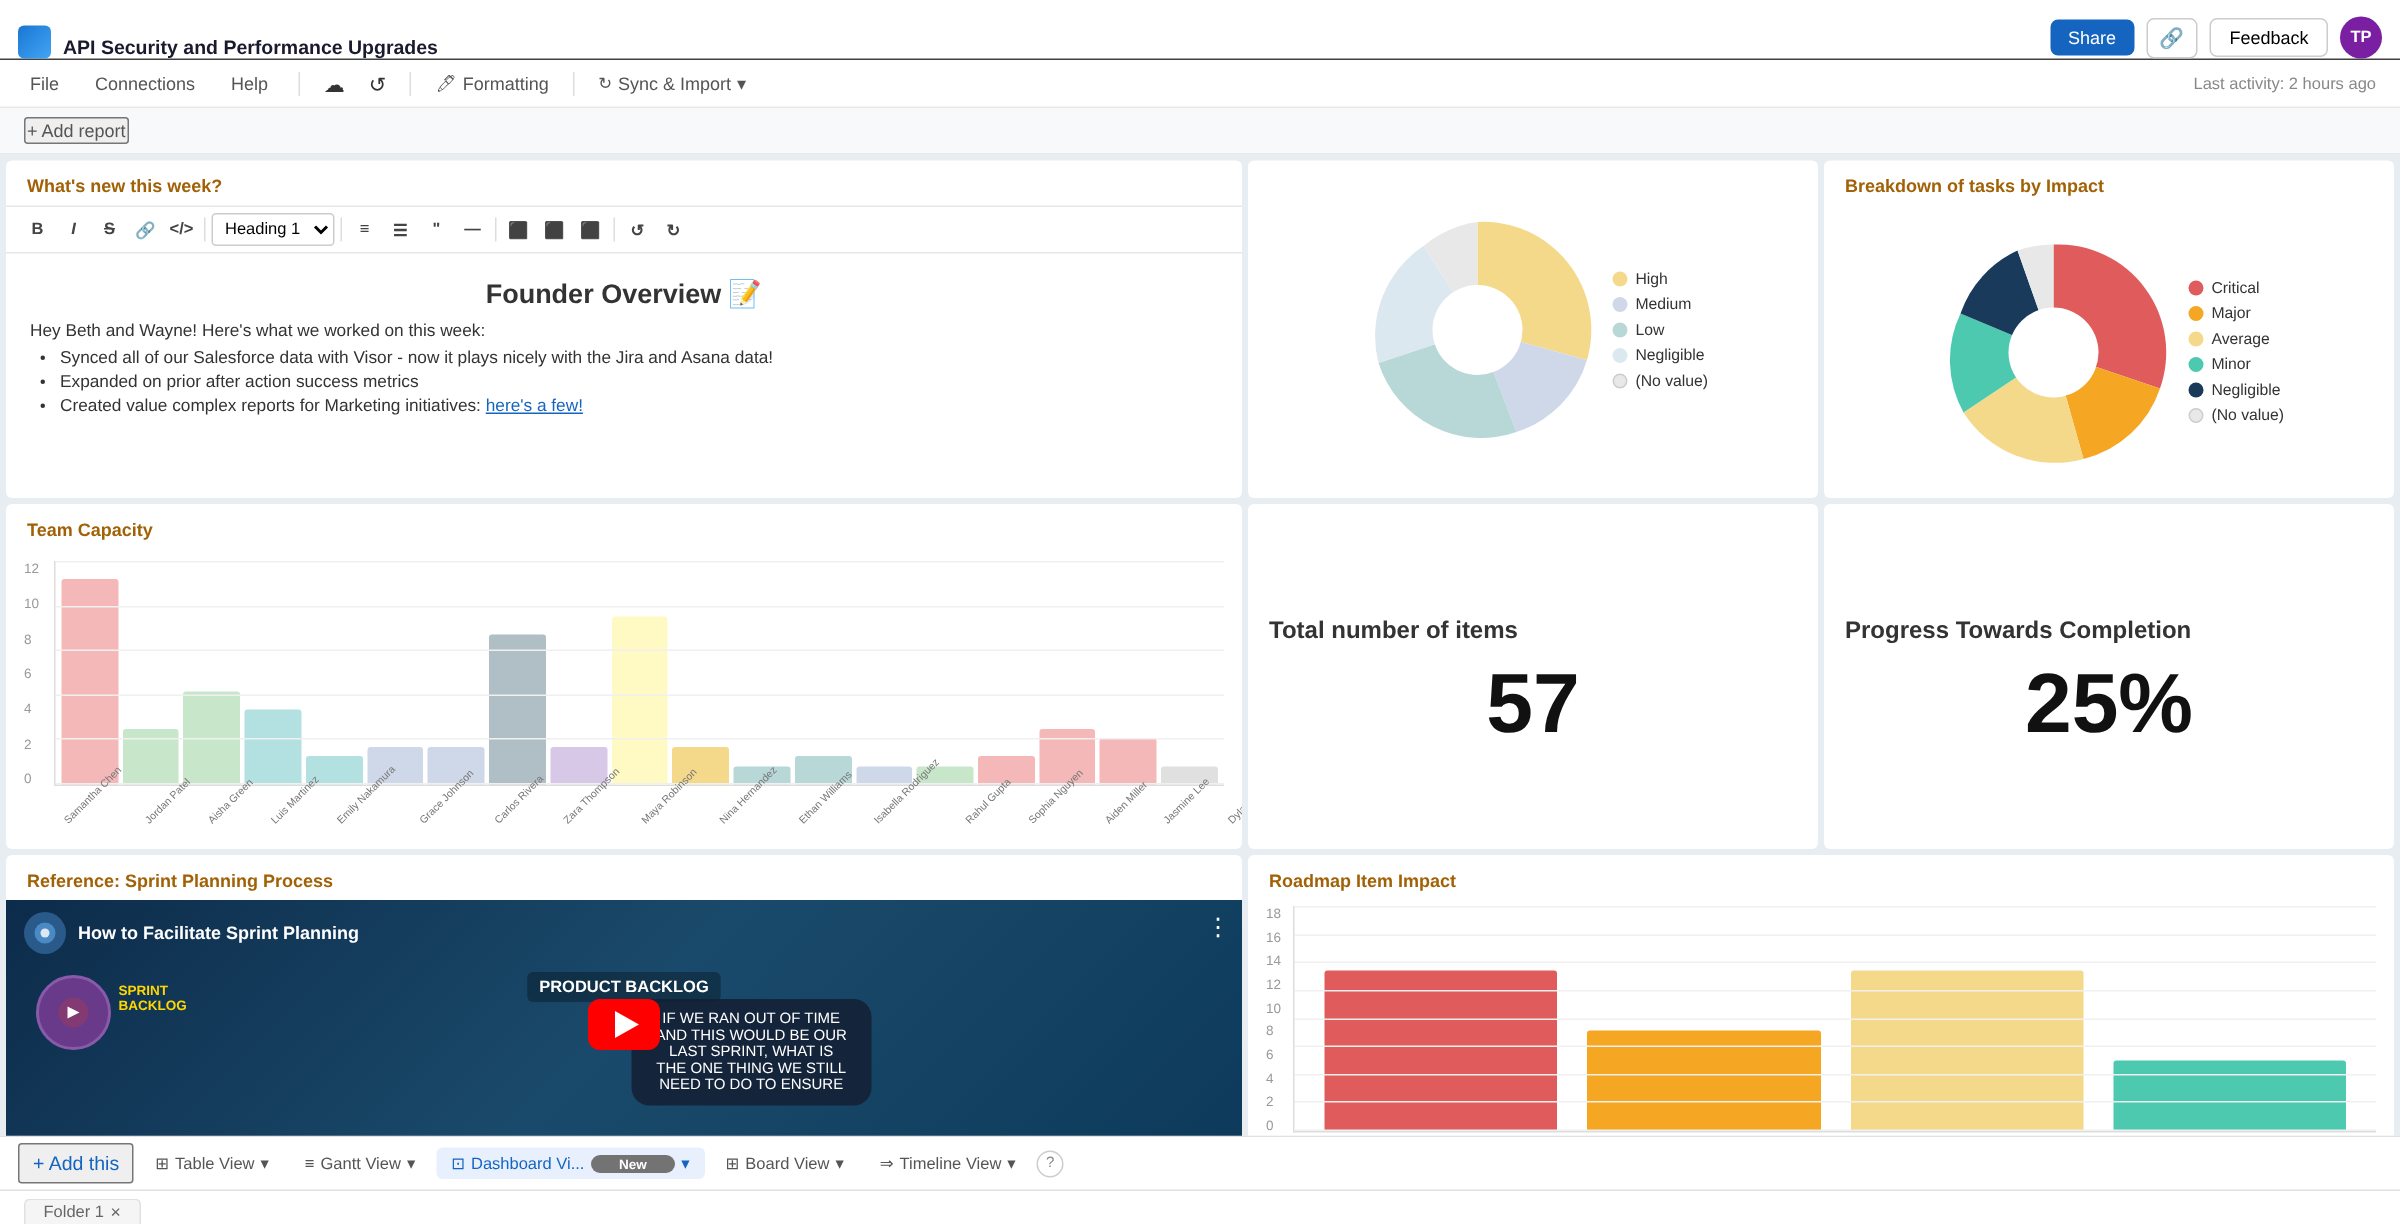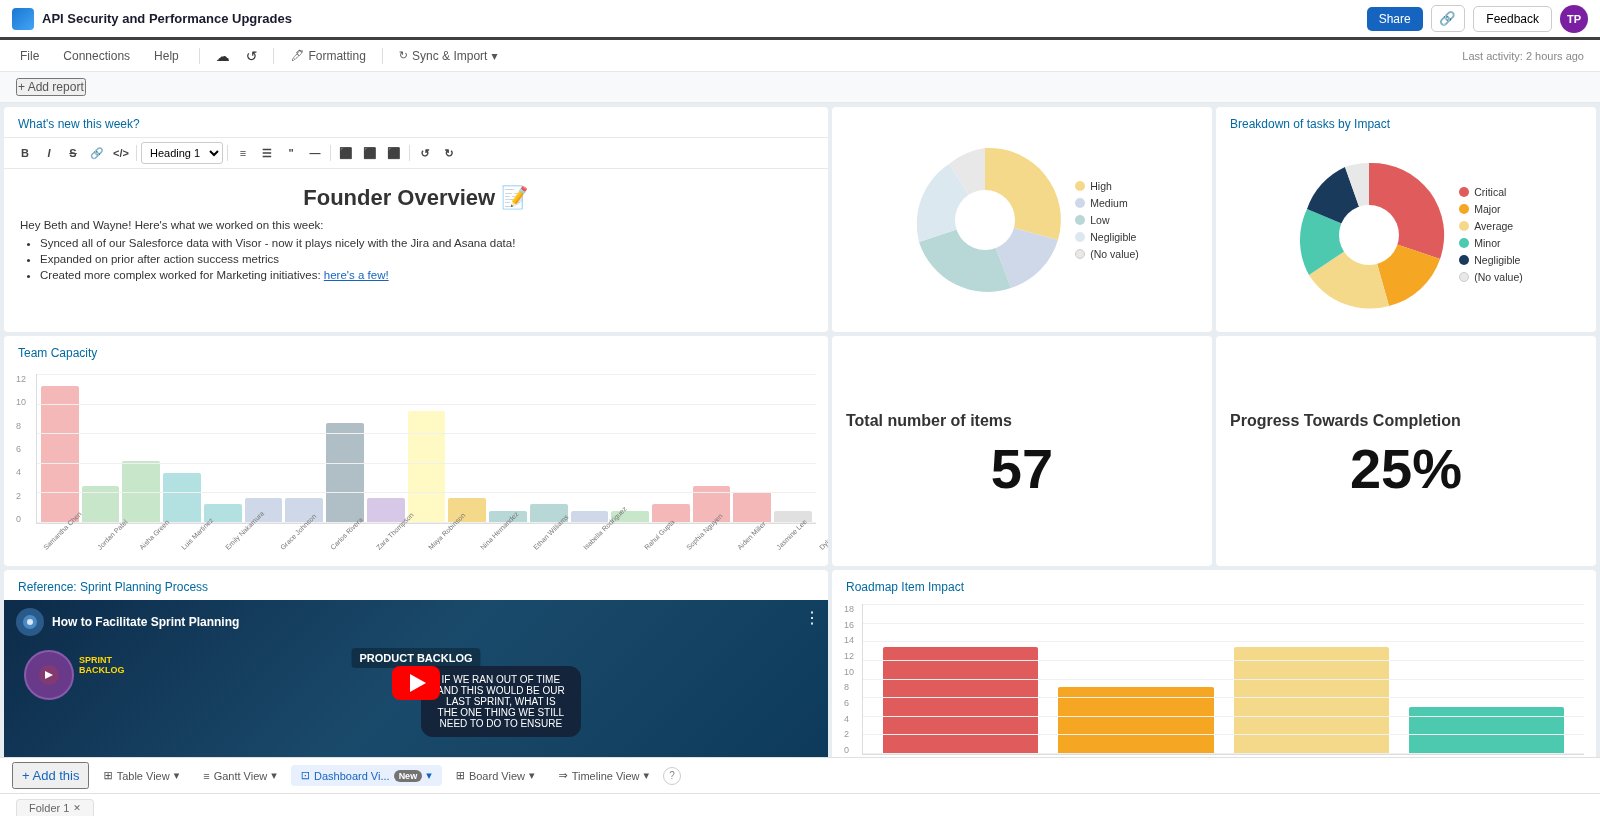--- a/index.html
+++ b/index.html
@@ -1,19 +1,19 @@
 <!DOCTYPE html>
 <html><head>
   <meta charset="utf-8">
   <style>
     * { box-sizing: border-box; margin: 0; padding: 0; }
     body { font-family: -apple-system, BlinkMacSystemFont, 'Segoe UI', sans-serif; background: #f0f4f8; font-size: 12px; color: #333; height: 820px; overflow: hidden; }
 
     
-    .top-bar { display: flex; align-items: center; background: #fff; border-bottom: 3px solid #404040; padding: 0 12px; height: 40px; gap: 8px; }
+    .top-bar { display: flex; align-items: flex-end; background: #fff; border-bottom: 1px solid #404040; padding: 0 12px; height: 40px; gap: 8px; }
     .app-logo { width: 22px; height: 22px; background: linear-gradient(135deg, #1976d2, #42a5f5); border-radius: 4px; flex-shrink: 0; }
     .app-title { font-size: 13px; font-weight: 600; color: #1a1a2e; flex: 1; }
     .top-bar-actions { display: flex; gap: 8px; align-items: center; }
     .btn-share { background: #1565c0; color: #fff; border: none; border-radius: 5px; padding: 5px 12px; font-size: 12px; cursor: pointer; display: flex; align-items: center; gap: 4px; }
     .btn-link { background: #fff; border: 1px solid #ccc; border-radius: 5px; padding: 5px 8px; cursor: pointer; }
     .btn-feedback { background: #fff; border: 1px solid #ccc; border-radius: 5px; padding: 5px 12px; font-size: 12px; cursor: pointer; }
     .avatar { width: 28px; height: 28px; border-radius: 50%; background: #7b1fa2; color: #fff; display: flex; align-items: center; justify-content: center; font-size: 11px; font-weight: 600; }
 
     
     .menu-bar { display: flex; align-items: center; background: #fff; border-bottom: 1px solid #e8e8e8; padding: 0 16px; height: 32px; gap: 16px; font-size: 12px; }
@@ -27,27 +27,27 @@
     .add-report-bar { background: #f8f9fa; border-bottom: 1px solid #e8e8e8; padding: 6px 16px; display: flex; align-items: center; }
     .add-report-btn { color: #555; font-size: 12px; cursor: pointer; display: flex; align-items: center; gap: 4px; }
 
     
     .main-content { display: grid; grid-template-columns: 1fr 380px 380px; grid-template-rows: 225px 230px 195px; gap: 0; height: calc(820px - 40px - 32px - 30px - 36px - 28px); overflow: hidden; background: #e8edf2; gap: 4px; padding: 4px; }
 
     .panel { background: #fff; border-radius: 4px; overflow: hidden; position: relative; }
 
     
     .panel-whats-new { grid-column: 1; grid-row: 1; }
-    .panel-title { font-size: 12px; font-weight: 400; color: #0369a1; padding: 10px 14px 6px; }
+    .panel-title { font-size: 12px; font-weight: 700; color: #a16207; padding: 10px 14px 6px; }
     .editor-toolbar { display: flex; align-items: center; gap: 2px; padding: 4px 10px; border-bottom: 1px solid #e8e8e8; border-top: 1px solid #e8e8e8; flex-wrap: wrap; }
     .toolbar-btn { width: 22px; height: 22px; display: flex; align-items: center; justify-content: center; border: none; background: transparent; cursor: pointer; border-radius: 3px; font-size: 11px; color: #444; font-weight: 600; }
     .toolbar-select { font-size: 11px; border: 1px solid #ccc; border-radius: 3px; padding: 1px 4px; background: #fff; height: 22px; }
     .toolbar-sep { width: 1px; height: 16px; background: #ddd; margin: 0 2px; }
     .editor-content { padding: 10px 16px; font-size: 12px; }
-    .editor-heading { font-size: 22px; font-weight: 700; text-align: center; margin: 6px 0 8px; }
+    .editor-heading { font-size: 18px; font-weight: 700; text-align: center; margin: 6px 0 8px; }
     .editor-para { margin-bottom: 6px; font-size: 11.5px; color: #333; }
     .editor-list { padding-left: 20px; }
     .editor-list li { margin-bottom: 4px; font-size: 11.5px; }
     .link-text { color: #1565c0; text-decoration: underline; cursor: pointer; }
 
     
     .panel-effort { grid-column: 2; grid-row: 1; }
     
     .panel-impact { grid-column: 3; grid-row: 1; }
 
@@ -85,21 +85,21 @@
     .video-title-text { color: #fff; font-size: 12px; font-weight: 600; }
     .video-play-btn { width: 48px; height: 34px; background: #ff0000; border-radius: 8px; display: flex; align-items: center; justify-content: center; cursor: pointer; z-index: 2; }
     .video-play-icon { width: 0; height: 0; border-top: 9px solid transparent; border-bottom: 9px solid transparent; border-left: 16px solid #fff; margin-left: 3px; }
     .video-text-overlay { position: absolute; right: 30%; top: 40%; background: rgba(20,30,50,0.85); border-radius: 12px; padding: 8px 14px; color: #fff; font-size: 10px; text-align: center; z-index: 2; max-width: 160px; }
     .video-menu-dots { position: absolute; top: 8px; right: 8px; color: #fff; z-index: 2; cursor: pointer; font-size: 16px; }
 
     
     .bottom-bar { display: flex; align-items: center; background: #fff; border-top: 1px solid #e0e0e0; height: 36px; padding: 0 12px; gap: 4px; font-size: 11px; overflow: hidden; }
     .tab-item { display: flex; align-items: center; gap: 4px; padding: 4px 10px; border-radius: 4px; cursor: pointer; color: #555; white-space: nowrap; }
     .tab-item.active { background: #e8f0fe; color: #1565c0; }
-    .tab-new-badge { background: #737373; color: #fff; font-size: 9px; padding: 1px 5px; border-radius: 8px; font-weight: 600; }
+    .tab-new-badge { background: #737373; color: #fff; font-size: 9px; padding: 1px 19px; border-radius: 8px; font-weight: 600; }
     .tab-add { color: #1565c0; padding: 4px 8px; cursor: pointer; font-size: 13px; }
     .tab-help { width: 18px; height: 18px; border-radius: 50%; border: 1px solid #ccc; display: flex; align-items: center; justify-content: center; font-size: 10px; color: #888; cursor: pointer; }
 
     
     .footer-bar { display: flex; align-items: center; background: #fff; border-top: 1px solid #e0e0e0; height: 28px; padding: 0 16px; font-size: 11px; color: #666; }
     .folder-tab { display: flex; align-items: center; gap: 4px; padding: 2px 12px; background: #f5f5f5; border-radius: 4px 4px 0 0; border: 1px solid #e0e0e0; border-bottom: none; }
 
     .panel-with-title { display: flex; flex-direction: column; }
     .panel-body { flex: 1; overflow: hidden; }
   </style>
@@ -176,21 +176,21 @@
       <div class="toolbar-sep"></div>
       <button class="toolbar-btn">↺</button>
       <button class="toolbar-btn">↻</button>
     </div>
     <div class="editor-content panel-body">
       <div class="editor-heading">Founder Overview 📝</div>
       <p class="editor-para">Hey Beth and Wayne! Here's what we worked on this week:</p>
       <ul class="editor-list">
         <li><span>Synced all of our Salesforce data with Visor - now it plays nicely with the Jira and Asana data!</span></li>
         <li><span>Expanded on prior after action success metrics</span></li>
-        <li><span>Created more complex worked for Marketing initiatives:</span> <a class="link-text">here's a few!</a></li>
+        <li><span>Created value complex reports for Marketing initiatives:</span> <a class="link-text">here's a few!</a></li>
       </ul>
     </div>
   </div>
 
   <div class="panel panel-effort panel-with-title">
     <div class="chart-container panel-body">
       <svg width="160" height="160" viewBox="0 0 160 160">
 
         <path d="M80,80 L80,8 A72,72 0 0,1 153,100 Z" fill="#f5d98a"></path>
 

